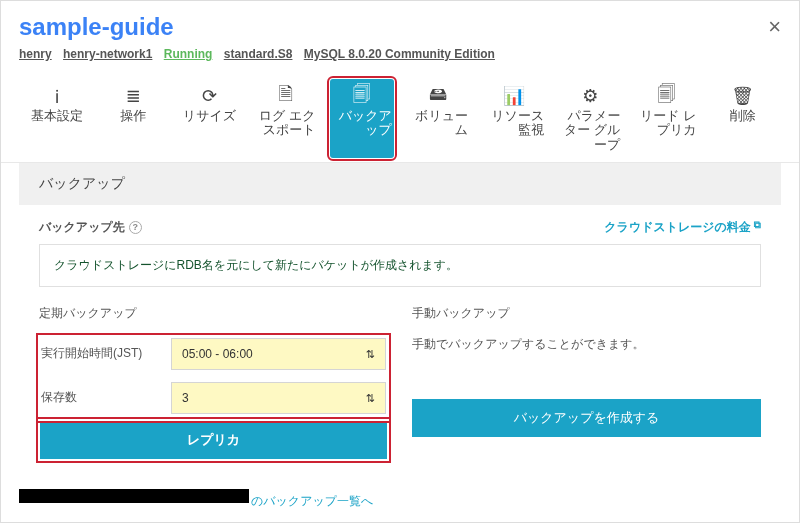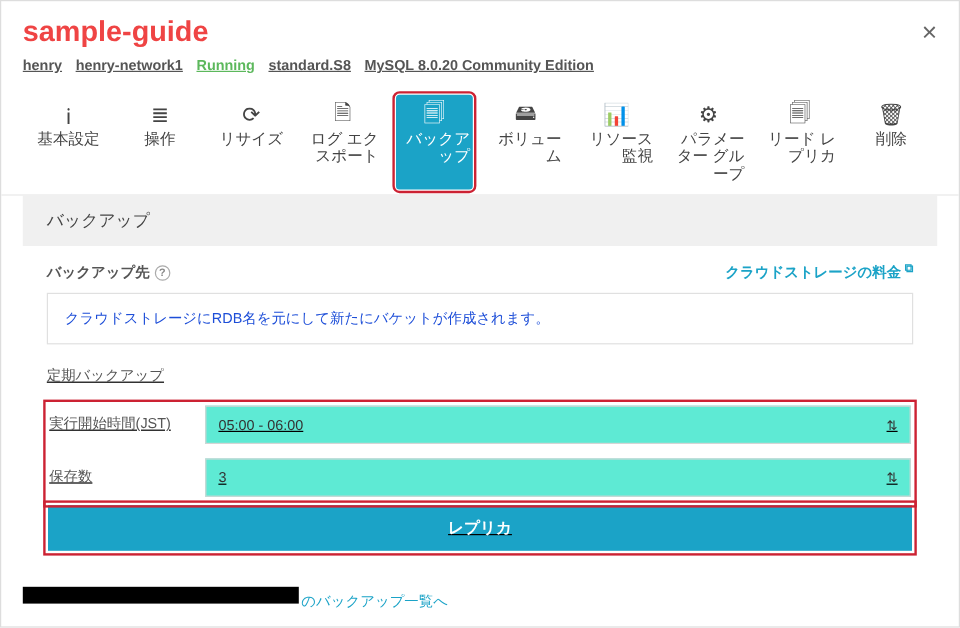--- a/index.html
+++ b/index.html
@@ -1,41 +1,41 @@
 <!DOCTYPE html>
 <html><head>
   <meta charset="utf-8">
   <style>
     * { margin: 0; padding: 0; box-sizing: border-box; }
     body { font-family: -apple-system, "Hiragino Sans", "Meiryo", sans-serif; background: #fff; width: 800px; height: 523px; overflow: hidden; border: 1px solid #ddd; position: relative; }
     .header { display: flex; align-items: center; justify-content: space-between; padding: 12px 18px 6px 18px; }
-    .title { font-size: 24px; font-weight: 700; color: #ef4444; }
+    .title { font-size: 24px; font-weight: 700; color: #3b82f6; }
     .close-x { font-size: 22px; color: #666; cursor: pointer; font-weight: 300; }
     .meta-row { padding: 0 18px 10px 18px; font-size: 12px; font-weight: 700; color: #555; }
     .meta-row span { margin-right: 8px; text-decoration: underline; }
     .status-running { color: #5cb85c; }
     .tabs { display: flex; justify-content: space-around; padding: 8px 18px 4px 18px; border-bottom: 1px solid #e8e8e8; }
     .tab { display: flex; flex-direction: column; align-items: center; width: 64px; padding: 6px 2px; cursor: pointer; color: #444; border-radius: 3px; }
     .tab.active { background: #1ba3c7; color: #fff; }
     .tab.highlighted { outline: 2px solid #c23; outline-offset: 1px; }
     .tab-icon { font-size: 18px; height: 22px; display: flex; align-items: center; margin-bottom: 2px; }
     .tab-label { font-size: 13px; text-align: right; line-height: 1.1; }
     .panel-title { background: #f0f0f0; padding: 12px 20px; font-size: 14px; color: #444; margin: 0 18px; }
     .panel-body { padding: 14px 20px 8px 20px; margin: 0 18px; }
     .dest-row { display: flex; align-items: center; justify-content: space-between; font-size: 12px; color: #555; margin-bottom: 8px; font-weight: bold; }
     .dest-label { display: flex; align-items: center; gap: 4px; }
     .help-q { display:inline-flex; width:13px; height:13px; border:1px solid #aaa; border-radius:50%; font-size:9px; align-items:center; justify-content:center; color:#888; }
     .link-teal { color: #1ba3c7; cursor: pointer; font-size: 12px; display:flex; gap:3px; }
-    .note-box { border: 1px solid #e0e0e0; padding: 12px 14px; font-size: 12px; color: #1d4ed8; margin-bottom: 18px; }
-    .cols { display: flex; gap: 24px; text-decoration: underline; }
+    .note-box { border: 1px solid #e0e0e0; padding: 12px 14px; font-size: 12px; color: #14532d; margin-bottom: 18px; }
+    .cols { display: flex; gap: 24px; }
     .col { flex: 1; }
     .col h4 { font-size: 12px; font-weight: 400; color: #555; margin-bottom: 14px; }
     .form-row { display: flex; align-items: center; margin-bottom: 12px; }
     .form-label { width: 130px; font-size: 12px; color: #555; }
-    .select-box { flex: 1; border: 1px solid #d5d5d5; padding: 8px 10px; font-size: 12px; color: #333; display: flex; justify-content: space-between; align-items: flex-end; cursor: pointer; background:#5eead4;gap:22px; }
+    .select-box { flex: 1; border: 1px solid #d5d5d5; padding: 8px 10px; font-size: 12px; color: #333; display: flex; justify-content: space-between; align-items: flex-end; cursor: pointer; background:#fef9c3;gap:22px; }
     .caret { font-size: 11px; color: #333; }
     .input-box.highlighted { outline: 2px solid #c23; outline-offset: 1px; padding:2px; }
     .btn { display: block; width: 100%; padding: 10px; text-align: center; font-size: 13px; color: #fff; cursor: pointer; border: none; }
     .btn-submit { background: #1ba3c7; font-weight:700; }
     .btn-submit-wrap.highlighted { outline: 2px solid #c23; outline-offset: 1px; padding:1px; }
     .desc-text { font-size: 12px; color: #555; margin-bottom: 46px; margin-top: 4px; }
     .footer { position: absolute; bottom: 12px; left: 18px; display: flex; align-items: center; font-size: 12px; }
     .black-bar { width: 230px; height: 14px; background: #000; }
     .ext-icon { font-size:10px; }
   </style>
@@ -133,19 +133,24 @@
             <span>3</span>
             <span class="caret">⇅</span>
           </div>
         </div>
       </div>
       <div class="btn-submit-wrap highlighted">
         <button class="btn btn-submit">レプリカ</button>
       </div>
     </div>
 
+    <div class="col">
+      <h4>手動バックアップ</h4>
+      <div class="desc-text">手動でバックアップすることができます。</div>
+      <button class="btn btn-submit" style="font-weight:400;">バックアップを作成する</button>
+    </div>
   </div>
 </div>
 
 <div class="footer">
   <div class="black-bar"></div>
   <span class="link-teal" style="margin-left:2px;margin-top:11px;">のバックアップ一覧へ</span>
 </div>
 
 </body></html>

